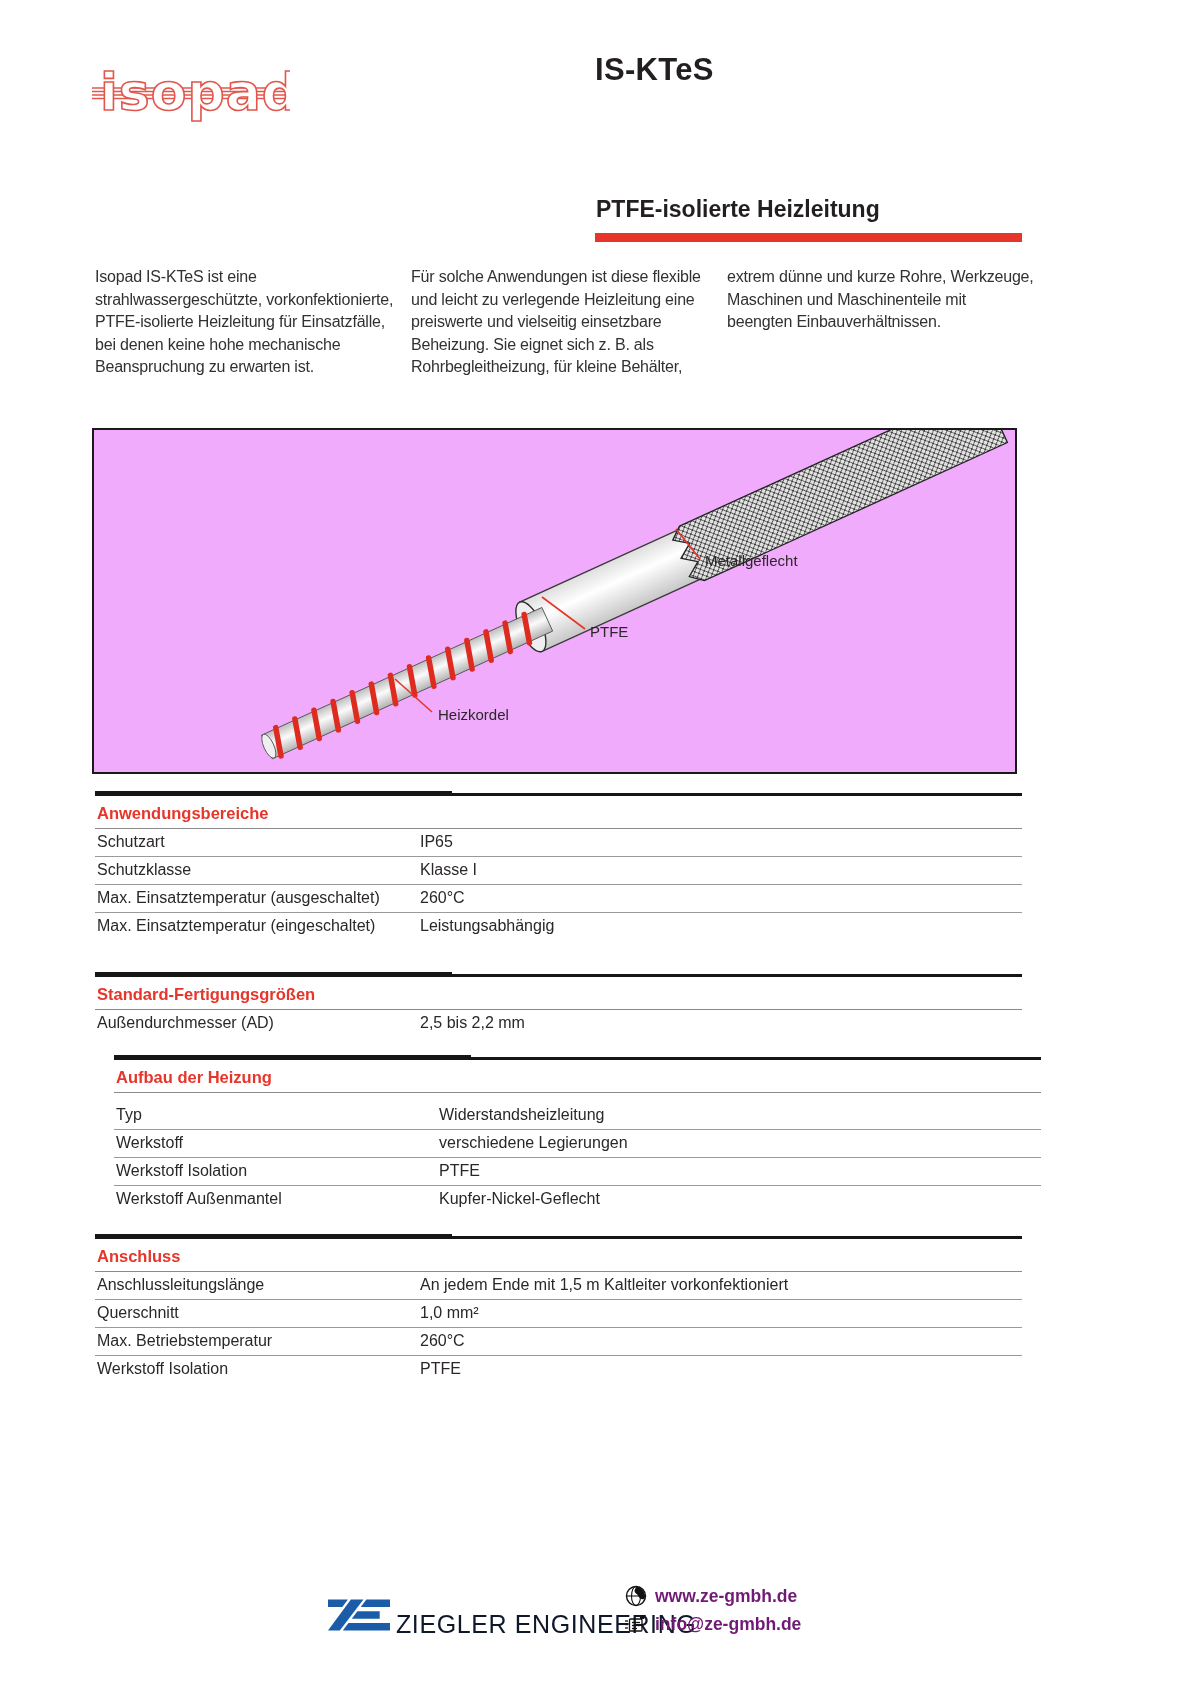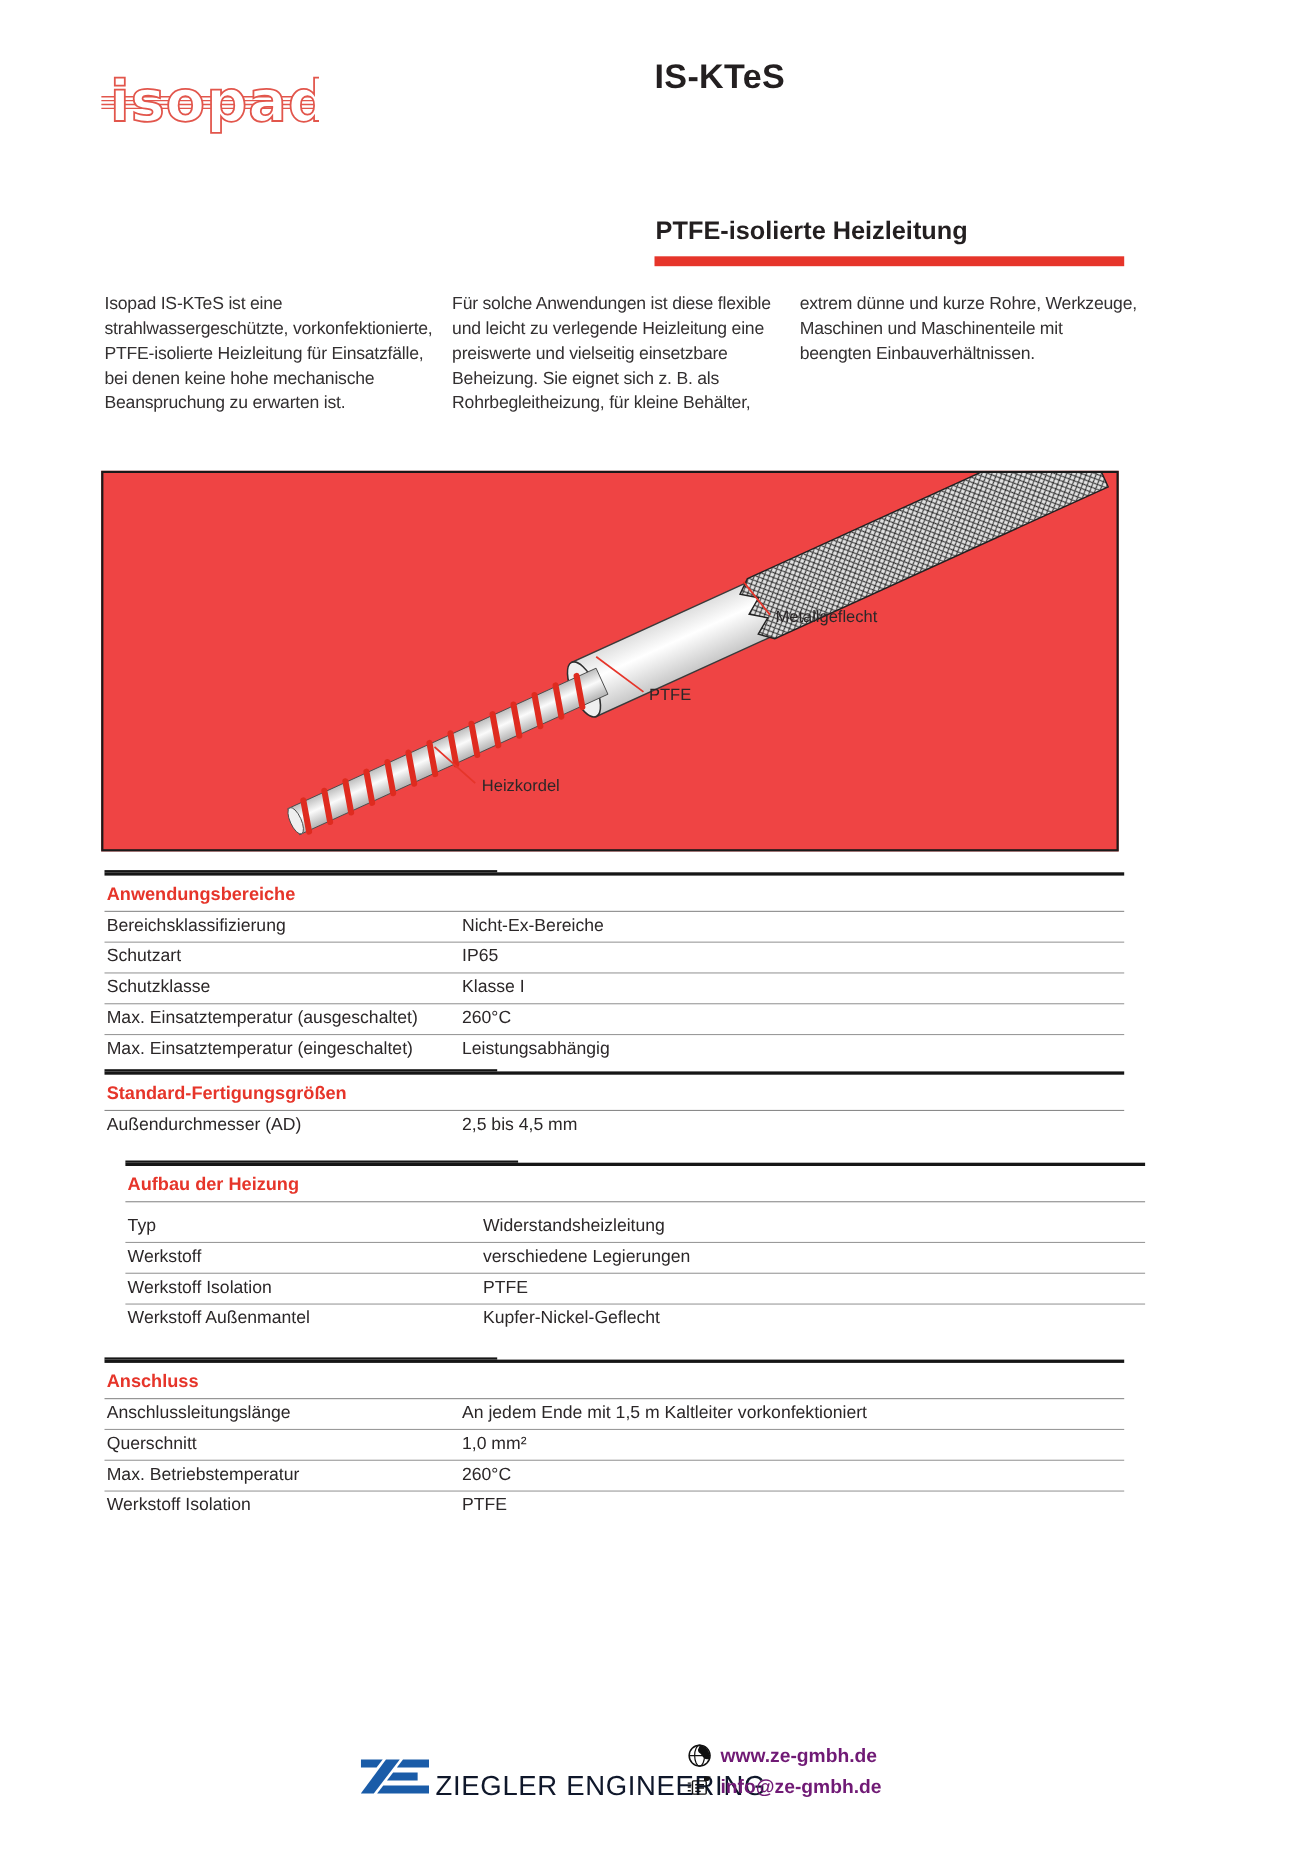--- a/index.html
+++ b/index.html
@@ -9,21 +9,21 @@
   }
   
   .brand-logo{position:absolute; left:92px; top:48px; width:198px; height:80px;}
   .doc-title{position:absolute; left:595px; top:52px; font-size:31px; font-weight:bold; letter-spacing:.3px; color:#231f20;}
   .doc-subtitle{position:absolute; left:596px; top:196px; font-size:23px; font-weight:bold; color:#231f20;}
   .red-bar{position:absolute; left:595px; top:233px; width:427px; height:9px; background:#E6352A;}
   
   .intro-col{position:absolute; top:266px; width:308px; font-size:16px; line-height:22.5px; letter-spacing:-.2px; color:#333031;}
   .intro-col.c1{left:95px;} .intro-col.c2{left:411px;} .intro-col.c3{left:727px;}
   
-  .diagram{position:absolute; left:92px; top:428px; width:925px; height:346px; border:2.5px solid #1a1a1a; box-sizing:border-box; background:#ef4444;}
+  .diagram{position:absolute; left:92px; top:428px; width:925px; height:346px; border:2.5px solid #1a1a1a; box-sizing:border-box; background:#f0abfc;}
   .diagram svg{position:absolute; left:0; top:0;}
   .dia-label{position:absolute; font-size:15px; color:#2b2728; white-space:nowrap;}
   .lbl-braid{left:611px; top:122px;}
   .lbl-ptfe{left:496px; top:193px;}
   .lbl-core{left:344px; top:276px;}
   
   .table{position:absolute; left:95px; width:927px; border-top:3px solid #161616;}
   .table::before{content:""; position:absolute; left:0; top:-5px; width:357px; height:2px; background:#161616;}
   .thead{color:#E6352A; font-weight:bold; font-size:16.5px; line-height:18px; padding:8px 2px 6px 2px; border-bottom:1px solid #8a8a8a;}
   .gap-head .thead{margin-bottom:9px;}
@@ -118,24 +118,20 @@
       </g>
     </svg>
     <span class="dia-label lbl-braid">Metallgeflecht</span>
     <span class="dia-label lbl-ptfe">PTFE</span>
     <span class="dia-label lbl-core">Heizkordel</span>
   </div>
 
   <div class="table t1">
     <div class="thead">Anwendungsbereiche</div>
     <div class="trow">
-      <div class="tlabel">Bereichsklassifizierung</div>
-      <div class="tvalue">Nicht-Ex-Bereiche</div>
-    </div>
-    <div class="trow">
       <div class="tlabel">Schutzart</div>
       <div class="tvalue">IP65</div>
     </div>
     <div class="trow">
       <div class="tlabel">Schutzklasse</div>
       <div class="tvalue">Klasse I</div>
     </div>
     <div class="trow">
       <div class="tlabel">Max. Einsatztemperatur (ausgeschaltet)</div>
       <div class="tvalue">260°C</div>
@@ -143,21 +139,21 @@
     <div class="trow">
       <div class="tlabel">Max. Einsatztemperatur (eingeschaltet)</div>
       <div class="tvalue">Leistungsabhängig</div>
     </div>
   </div>
 
   <div class="table t2">
     <div class="thead">Standard-Fertigungsgrößen</div>
     <div class="trow">
       <div class="tlabel">Außendurchmesser (AD)</div>
-      <div class="tvalue">2,5 bis 4,5 mm</div>
+      <div class="tvalue">2,5 bis 2,2 mm</div>
     </div>
   </div>
 
   <div class="table t3 gap-head">
     <div class="thead">Aufbau der Heizung</div>
     <div class="trow">
       <div class="tlabel">Typ</div>
       <div class="tvalue">Widerstandsheizleitung</div>
     </div>
     <div class="trow">

